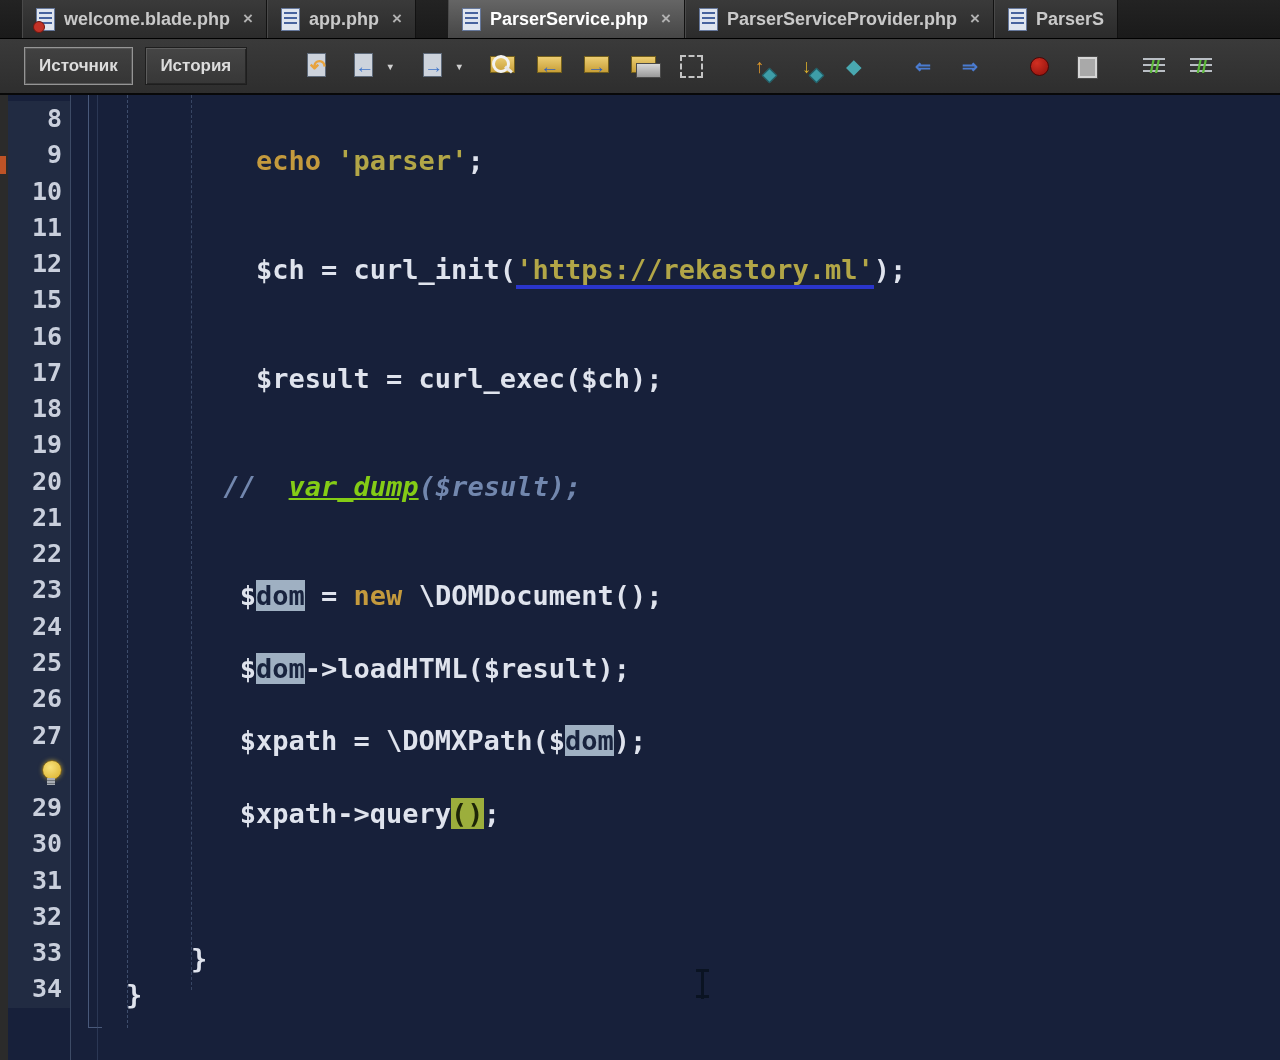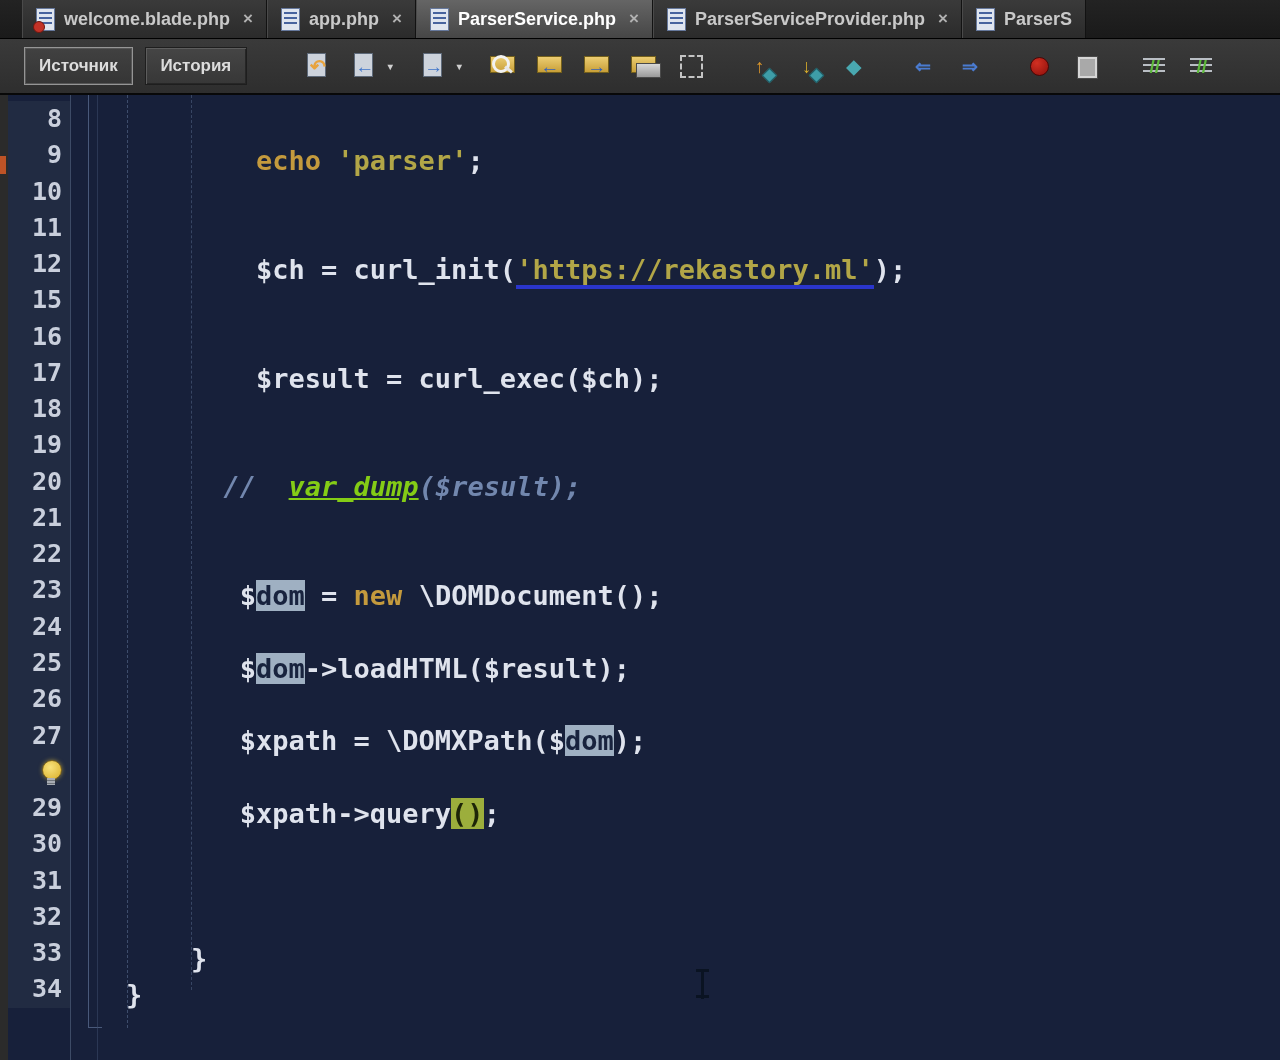--- a/index.html
+++ b/index.html
@@ -13,21 +13,21 @@
     height:38px;background:linear-gradient(#232323,#1a1a1a);
     display:flex;align-items:stretch;border-bottom:1px solid #000;
     padding-left:22px;overflow:hidden;white-space:nowrap;
   }
   .tab{
     display:flex;align-items:center;gap:9px;padding:0 13px;
     background:linear-gradient(#3a3a3a,#2b2b2b);
     border-right:1px solid #121212;border-left:1px solid #4a4a4a;
     color:#c9c9c9;font-weight:bold;font-size:18px;cursor:default;flex:0 0 auto;text-align:center;
   }
-  .tab.active{background:linear-gradient(#656565,#464646);color:#ffffff;}
+  .tab.active{background:linear-gradient(#656565,#464646);color:#ffffff;margin-left:32px;}
   .tab .close{color:#b2b2b2;font-size:17px;font-weight:bold;margin-left:4px;}
   .ficon{width:17px;height:21px;background:#dfe5ef;border:1px solid #66789c;position:relative;flex:0 0 auto;}
   .ficon::before{content:"";position:absolute;left:2px;right:2px;top:3px;height:13px;
     background:repeating-linear-gradient(#47639e 0 2px,transparent 2px 5px);}
   .badge{position:absolute;left:-4px;bottom:-3px;width:10px;height:10px;border-radius:50%;
     background:#c23227;border:1px solid #6e1710;}
   
   .toolbar{
     height:54px;background:linear-gradient(#3a3a3a,#2e2e2e);
     border-bottom:2px solid #080808;display:flex;align-items:center;

